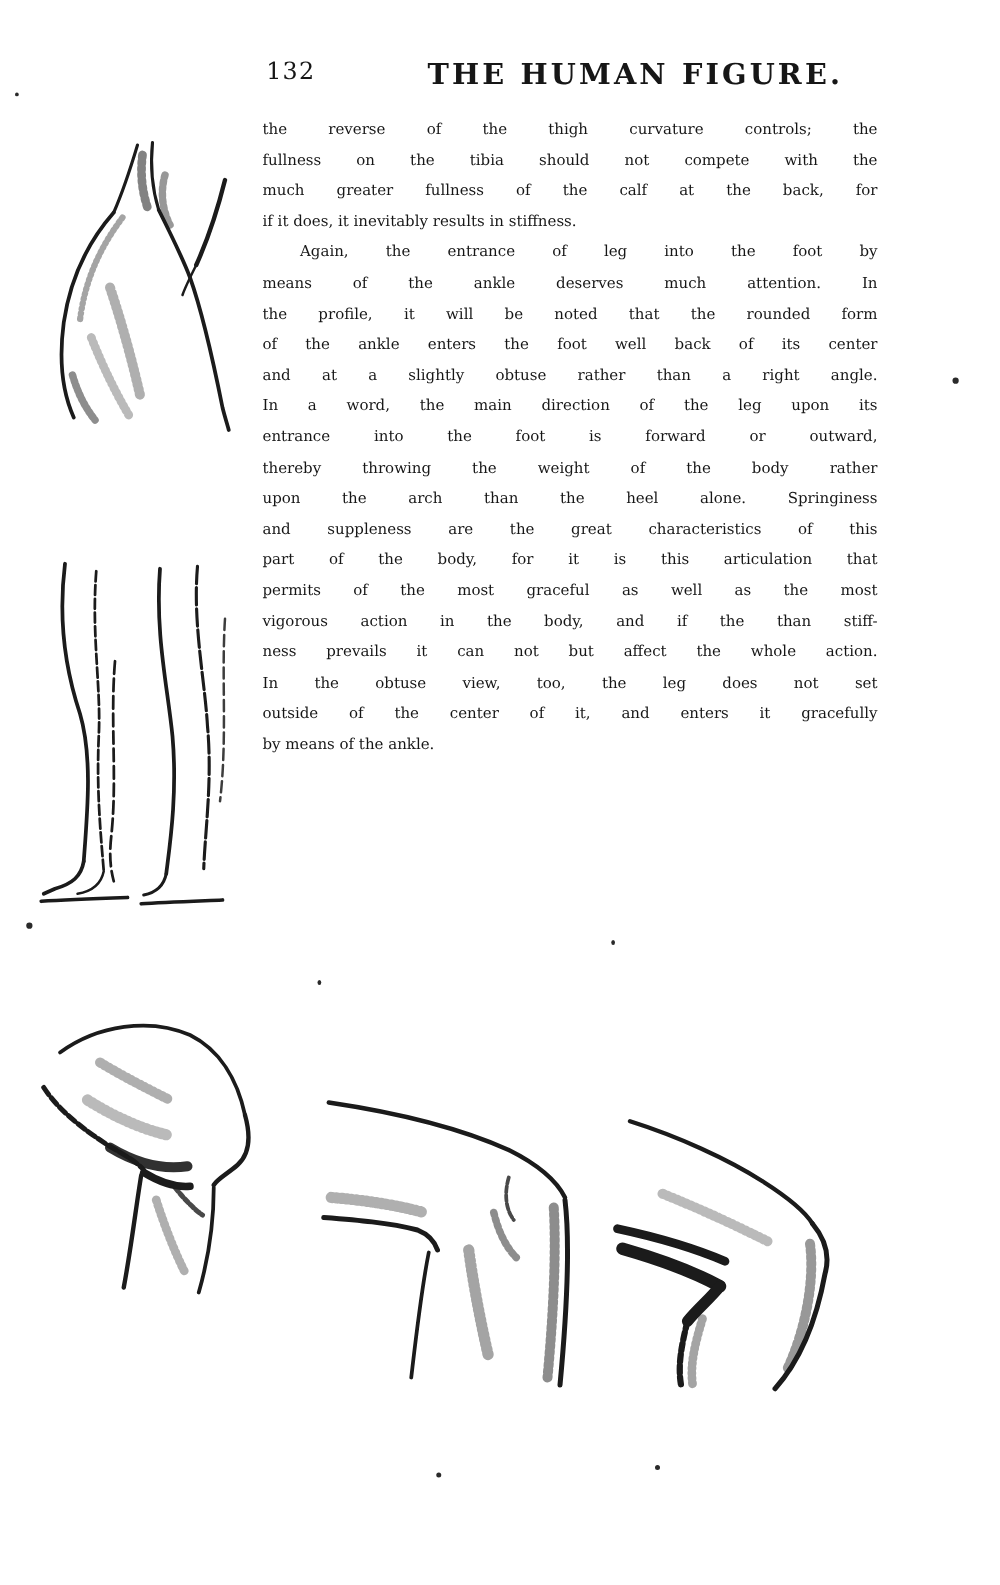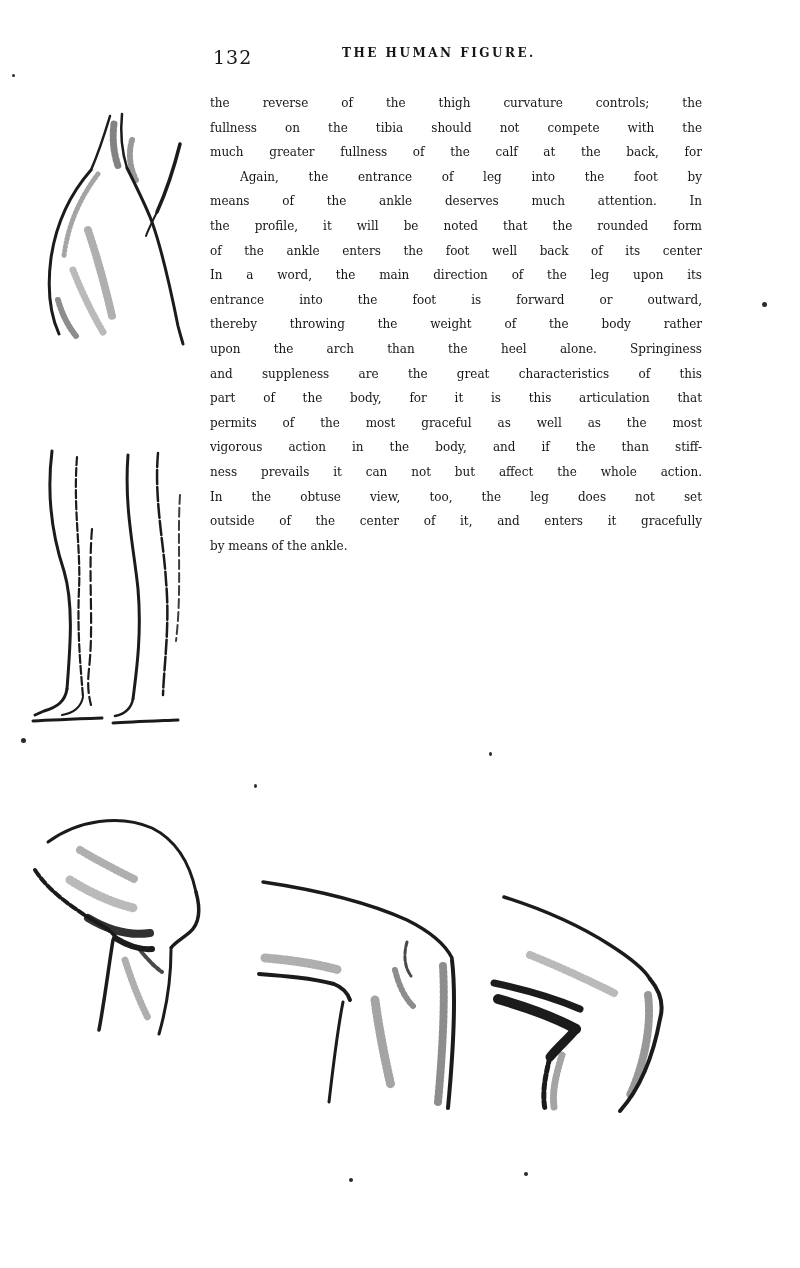--- a/index.html
+++ b/index.html
@@ -13,21 +13,21 @@
     color:#161616;
   }
   
   .header{position:absolute;left:210px;top:44px;width:520px;height:26px;}
   .pagenum{
     position:absolute;left:3px;top:2px;
     font-size:19px;letter-spacing:1px;font-weight:normal;
   }
   .running-title{
     position:absolute;left:132px;top:2px;
-    font-size:12px;font-weight:bold;letter-spacing:2.5px;
+    font-size:23px;font-weight:bold;letter-spacing:2.5px;
     white-space:nowrap;
   }
   
   .text-column{
     position:absolute;left:210px;top:91px;width:492px;
     font-size:12px;line-height:24.6px;
   }
   .line{
     text-align:justify;
     text-align-last:justify;
@@ -51,24 +51,26 @@
 
   <div class="header">
     <span class="pagenum">132</span>
     <span class="running-title">THE HUMAN FIGURE.</span>
   </div>
 
   <div class="text-column" id="text-column">
       <div class="line">the reverse of the thigh curvature controls; the</div>
       <div class="line">fullness on the tibia should not compete with the</div>
       <div class="line">much greater fullness of the calf at the back, for</div>
+      <div class="line last">if it does, it inevitably results in stiffness.</div>
       <div class="line indent">Again, the entrance of leg into the foot by</div>
       <div class="line">means of the ankle deserves much attention.  In</div>
       <div class="line">the profile, it will be noted that the rounded form</div>
       <div class="line">of the ankle enters the foot well back of its center</div>
+      <div class="line">and at a slightly obtuse rather than a right angle.</div>
       <div class="line">In a word, the main direction of the leg upon its</div>
       <div class="line">entrance into the foot is forward or outward,</div>
       <div class="line">thereby throwing the weight of the body rather</div>
       <div class="line">upon the arch than the heel alone.  Springiness</div>
       <div class="line">and suppleness are the great characteristics of this</div>
       <div class="line">part of the body, for it is this articulation that</div>
       <div class="line">permits of the most graceful as well as the most</div>
       <div class="line">vigorous action in the body, and if the than stiff-</div>
       <div class="line">ness prevails it can not but affect the whole action.</div>
       <div class="line">In the obtuse view, too, the leg does not set</div>

